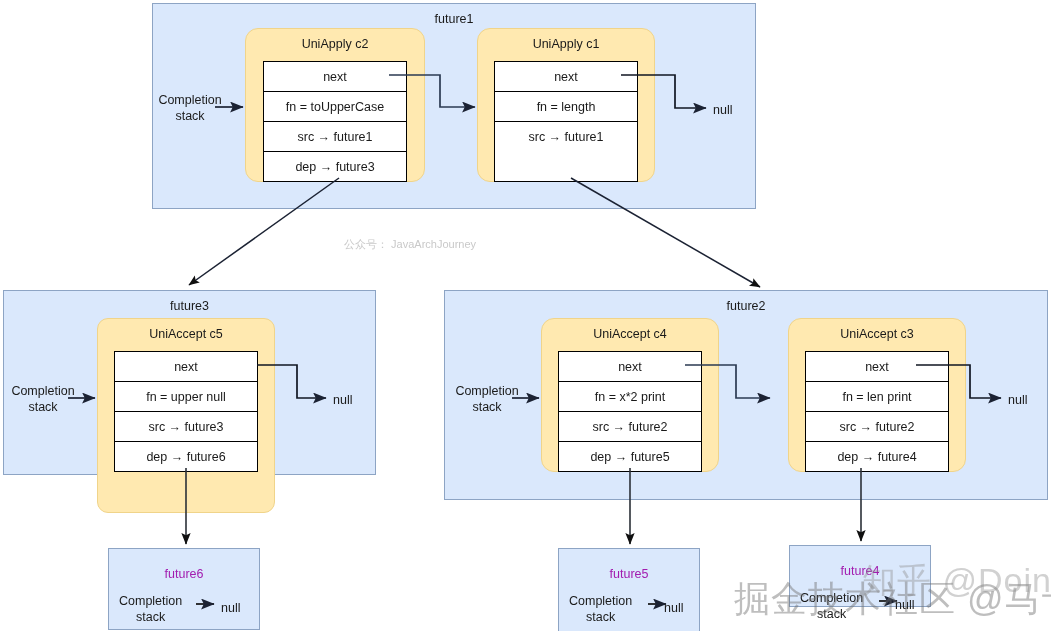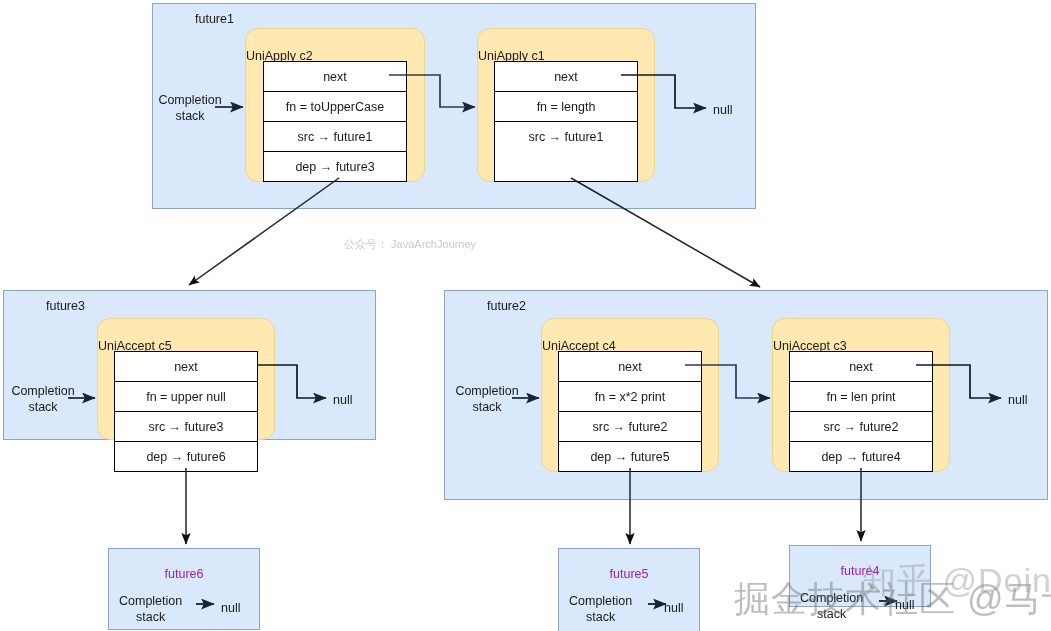--- a/index.html
+++ b/index.html
@@ -23,23 +23,23 @@
     position: absolute;
     background: #dae8fc;
     border: 1px solid #8da4c4;
     box-sizing: border-box;
   }
   .future-title {
     position: absolute;
     left: 0;
     right: 0;
     top: 8px;
-    font-size: 12.5px;
-    color: #1a1a1a;
-    padding-left: 42px;
+    text-align: center;
+    font-size: 12.5px;
+    color: #1a1a1a;
   }
 
   
   .comp-stack {
     position: absolute;
     font-size: 12.5px;
     color: #1a1a1a;
     text-align: center;
     line-height: 16px;
     white-space: nowrap;
@@ -51,23 +51,23 @@
     background: #ffe9b0;
     border: 1px solid #f0d48a;
     border-radius: 13px;
     box-sizing: border-box;
   }
   .uni-card-title {
     position: absolute;
     left: 0;
     right: 0;
     top: 8px;
-    font-size: 12.5px;
-    color: #1a1a1a;
-    margin-top: 12px;
+    text-align: center;
+    font-size: 12.5px;
+    color: #1a1a1a;
   }
   .uni-table {
     position: absolute;
     left: 50%;
     transform: translateX(-50%);
     top: 32px;
     background: #ffffff;
     border: 1px solid #000000;
     box-sizing: border-box;
   }
@@ -182,30 +182,30 @@
     <div class="uni-card-title">UniApply c1</div>
     <div class="uni-table" style="width:144px; height:121px;">
       <div class="uni-row">next</div>
       <div class="uni-row">fn = length</div>
       <div class="uni-row">src → future1</div>
     </div>
   </div>
 
   <div class="null-label" style="left:713px; top:103px;">null</div>
 
-  <div class="future-box" id="future3-box" style="left:3px; top:290px; width:373px; height:150px;">
+  <div class="future-box" id="future3-box" style="left:3px; top:290px; width:373px; height:185px;">
     <div class="future-title">future3</div>
   </div>
 
   <div class="comp-stack" style="left:3px; top:383px; width:80px;">
     <div>Completion</div>
     <div>stack</div>
   </div>
 
-  <div class="uni-card" style="left:97px; top:318px; width:178px; height:122px;">
+  <div class="uni-card" style="left:97px; top:318px; width:178px; height:195px;border-radius:11px;">
     <div class="uni-card-title">UniAccept c5</div>
     <div class="uni-table" style="width:144px; height:121px;">
       <div class="uni-row">next</div>
       <div class="uni-row">fn = upper null</div>
       <div class="uni-row">src → future3</div>
       <div class="uni-row">dep → future6</div>
     </div>
   </div>
 
   <div class="null-label" style="left:333px; top:393px;">null</div>
@@ -222,21 +222,21 @@
   <div class="uni-card" style="left:541px; top:318px; width:178px; height:154px;">
     <div class="uni-card-title">UniAccept c4</div>
     <div class="uni-table" style="width:144px; height:121px;">
       <div class="uni-row">next</div>
       <div class="uni-row">fn = x*2 print</div>
       <div class="uni-row">src → future2</div>
       <div class="uni-row">dep → future5</div>
     </div>
   </div>
 
-  <div class="uni-card" style="left:772px; top:318px; width:178px; height:154px;">
+  <div class="uni-card" style="left:788px; top:318px; width:178px; height:154px;">
     <div class="uni-card-title">UniAccept c3</div>
     <div class="uni-table" style="width:144px; height:121px;">
       <div class="uni-row">next</div>
       <div class="uni-row">fn = len print</div>
       <div class="uni-row">src → future2</div>
       <div class="uni-row">dep → future4</div>
     </div>
   </div>
 
   <div class="null-label" style="left:1008px; top:393px;">null</div>

